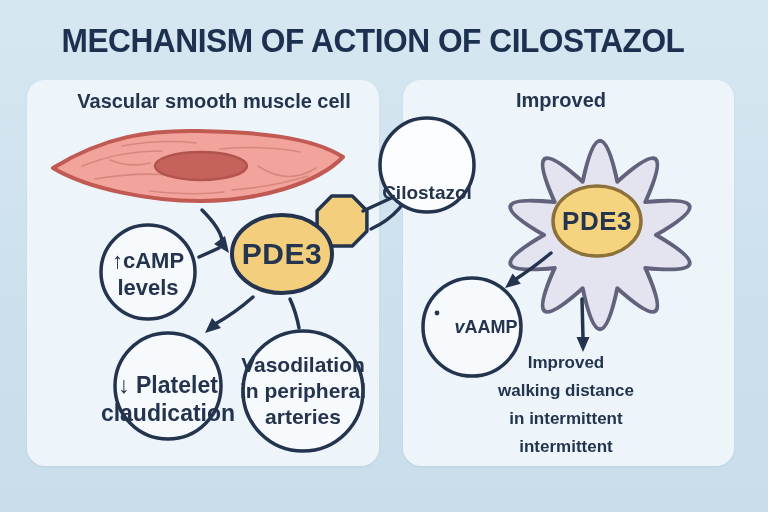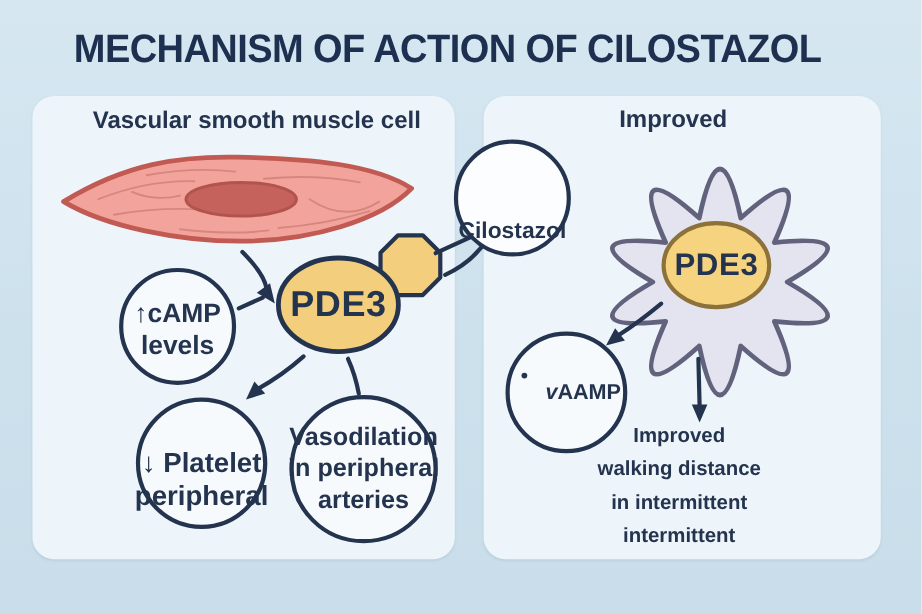--- a/index.html
+++ b/index.html
@@ -104,21 +104,21 @@
   <div class="label node-label pde3-left" style="left:282px;top:254px;">PDE3</div>
   <div class="label node-label pde3-right" style="left:597px;top:221px;">PDE3</div>
 
   <div class="label node-label two-line" style="left:148px;top:274px;">
     <div>↑cAMP</div>
     <div>levels</div>
   </div>
 
   <div class="label node-label agg" style="left:168px;top:399px;">
     <div>↓ Platelet</div>
-    <div>peripheral</div>
+    <div>claudication</div>
   </div>
 
   <div class="label node-label vaso" style="left:303px;top:391px;">
     <div>Vasodilation</div>
     <div>in peripheral</div>
     <div>arteries</div>
   </div>
 
   <div class="label node-label vaamp" style="left:474px;top:327px;">
     <span class="v">v</span><span>AAMP</span>

